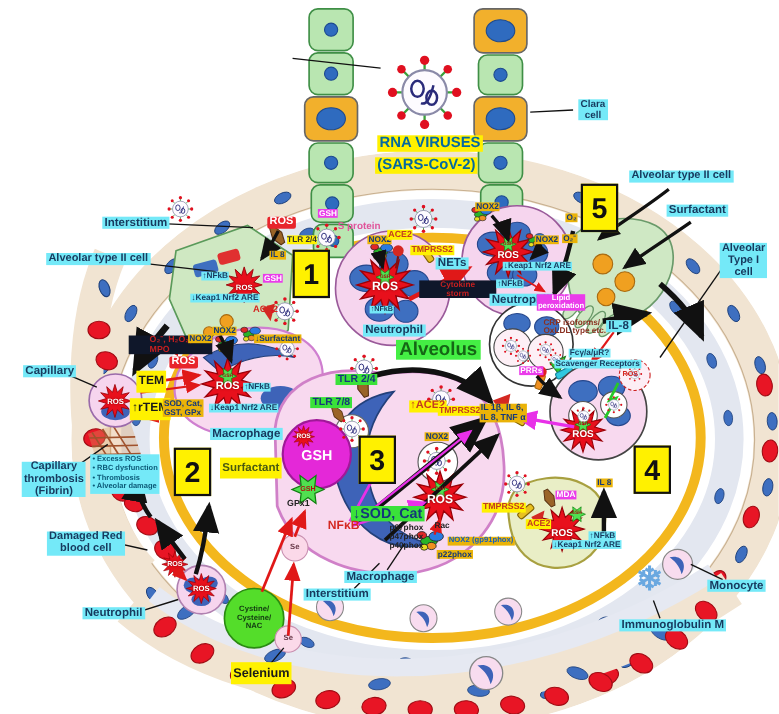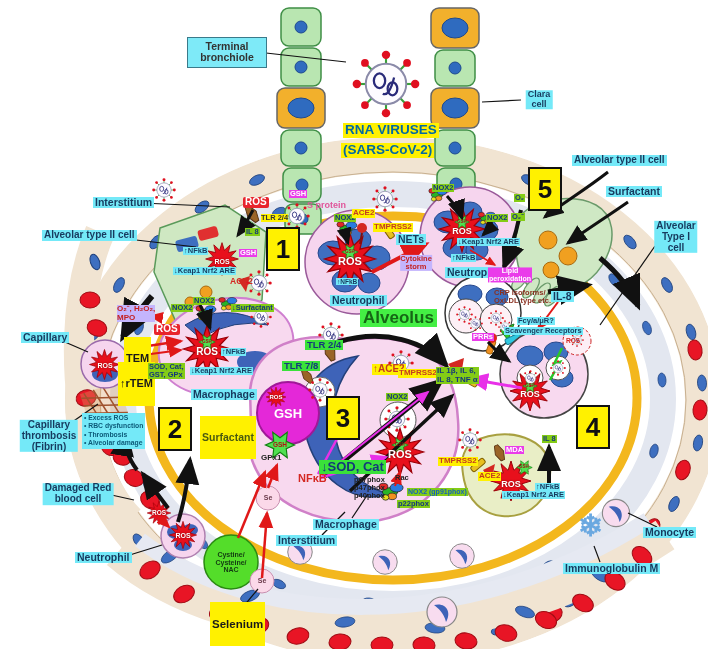--- a/index.html
+++ b/index.html
@@ -5,27 +5,27 @@
   html,body{margin:0;padding:0;background:#fff;}
   #wrap{position:relative;width:708px;height:649px;background:#fff;overflow:hidden;
         font-family:"Liberation Sans",sans-serif;}
   #art{position:absolute;left:0;top:0;z-index:1;}
   .lb{position:absolute;font-weight:bold;line-height:1.08;white-space:pre-line;z-index:6;}
   .ctr{transform:translate(-50%,-50%);text-align:center;}
   .cyan{background:#74e9f8;color:#173a5e;font-size:10.5px;padding:0 2px;}
   .cyan-sm{background:#74e9f8;color:#173a5e;font-size:7.5px;padding:0 1px;}
   .tbbox{background:#7eeaf8;border:1.5px solid #3a7a8a;color:#333;width:78px;
          text-align:center;font-size:10.5px;padding:3px 0;}
-  .yellow{background:#fff100;color:#1a1a1a;font-size:10.5px;padding:16px 2px;}
+  .yellow{background:#fff100;color:#1a1a1a;font-size:10.5px;padding:4px 2px;}
   .yellow-sm{background:#fff100;color:#333;font-size:7.5px;}
   .ylw-red{background:#fff100;color:#c43c20;font-size:8px;padding:0 1px;}
   .rna{background:#fff100;color:#0369a1;font-size:13.5px;padding:0 2px;}
   .green{background:#3ae13a;color:#14387a;font-size:9.5px;padding:0 2px;}
-  .green-sm{background:#84cc16;color:#14387a;font-size:7.5px;padding:0 1px;}
-  .green-red{background:#c4b5fd;color:#c42020;font-size:8px;padding:0 0;}
+  .green-sm{background:#eab308;color:#14387a;font-size:7.5px;padding:0 1px;}
+  .green-red{background:#0f172a;color:#c42020;font-size:8px;padding:0 19px;}
   .big-green{background:#44ef44;color:#156615;font-size:17px;padding:0 3px;}
   .magenta{background:#ea3cea;color:#fff;font-size:7.5px;padding:0 1px;}
   .redbg{background:#e8242c;color:#fff;font-size:10px;border-radius:2px;padding:0 2px;}
   .redtext{color:#d42822;font-size:9.5px;}
   .pinktext{color:#e0559a;font-size:9px;}
   .blacktext{color:#222;font-size:7.5px;}
   .bullets{background:#74e9f8;color:#0c5a78;font-size:6.8px;padding:1px 2px;line-height:1.25;}
   .numbox{width:30px;height:40px;background:#fff100;border:2.5px solid #111;color:#111;
           font-size:26px;display:flex;align-items:center;justify-content:center;z-index:7;}
   .ros-lbl{color:#fff;font-size:9px;text-shadow:0 0 2px #700;z-index:7;}
@@ -473,22 +473,20 @@
     <line x1="470" y1="250" x2="495" y2="265" stroke-width="1.5" marker-end="url(#ar)"></line>
   </g>
   <g stroke="#e830e8" fill="none">
     <line x1="320" y1="478" x2="386" y2="457" stroke-width="2.5" marker-end="url(#am)"></line>
     <line x1="318" y1="474" x2="357" y2="402" stroke-width="2.5" marker-end="url(#am)"></line>
     <line x1="322" y1="476" x2="428" y2="392" stroke-width="2" marker-end="url(#am)"></line>
     <line x1="522" y1="388" x2="470" y2="379" stroke-width="3" marker-end="url(#am)"></line>
   </g>
 </svg>
 
-<div class="lb tbbox" style="left:187px;top:37px">Terminal
-bronchiole</div>
 <div class="lb cyan ctr" style="left:539px;top:100px;font-size:9px">Clara
 cell</div>
 <div class="lb rna" style="left:343px;top:123px">RNA VIRUSES</div>
 <div class="lb rna" style="left:341px;top:143px">(SARS-CoV-2)</div>
 
 <div class="lb numbox" style="left:266px;top:227px">1</div>
 <div class="lb numbox" style="left:158px;top:407px">2</div>
 <div class="lb numbox" style="left:326px;top:396px">3</div>
 <div class="lb numbox" style="left:576px;top:405px">4</div>
 <div class="lb numbox" style="left:528px;top:167px">5</div>

